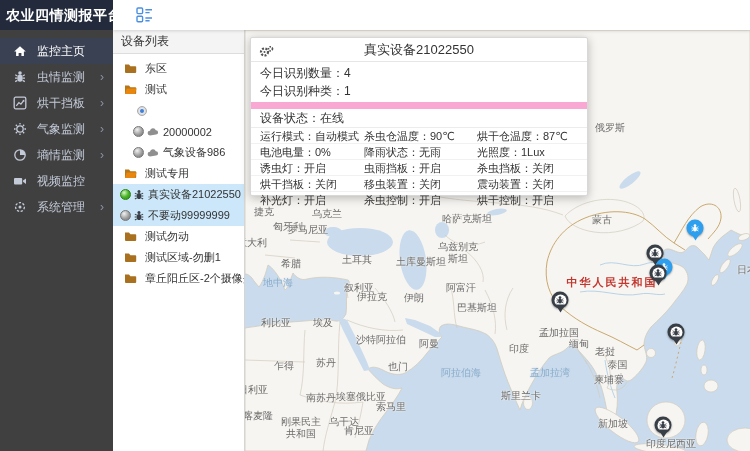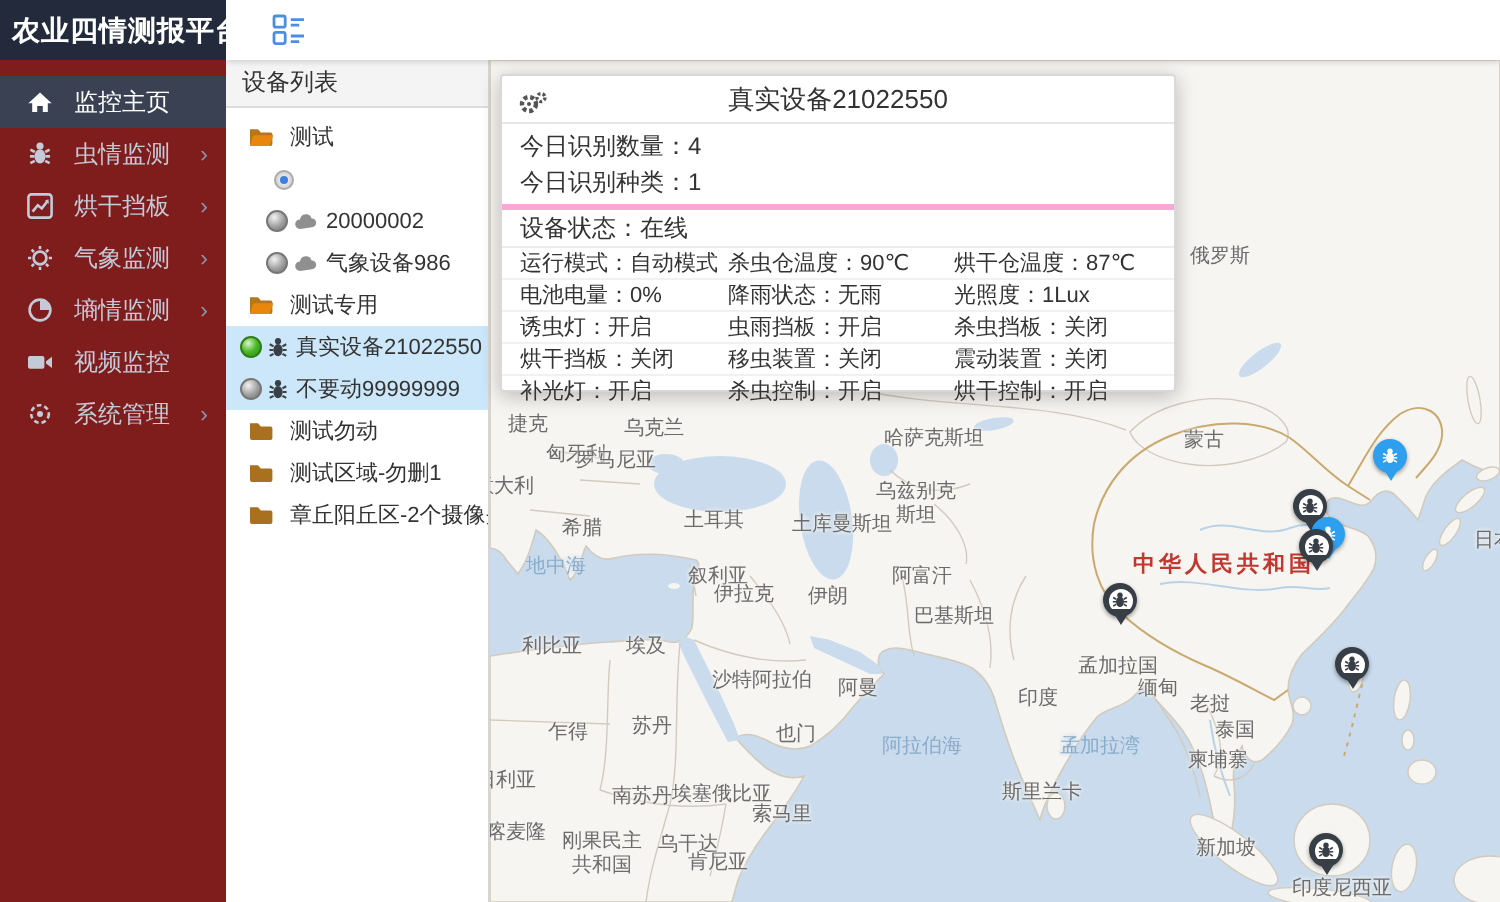--- a/index.html
+++ b/index.html
@@ -1,20 +1,20 @@
 <!DOCTYPE html>
 <html><head>
 <meta charset="utf-8">
 <style>
   * { margin:0; padding:0; box-sizing:border-box; }
   html,body { width:750px; height:451px; overflow:hidden; font-family:"Liberation Sans","DejaVu Sans",sans-serif; background:#fff; }
   #app { position:relative; width:750px; height:451px; overflow:hidden; }
 
   
-  .sidebar { position:absolute; left:0; top:0; width:113px; height:451px; background:#7f1d1d; z-index:30; }
+  .sidebar { position:absolute; left:0; top:0; width:113px; height:451px; background:#404040; z-index:30; }
   .sb-title { height:30px; line-height:30px; background:#232a3b; color:#fff; font-size:14px; font-weight:bold; padding-left:6px; letter-spacing:.5px; white-space:nowrap; }
   .menu { padding-top:8px; }
   .menu-item { position:relative; height:26px; display:flex; align-items:center; color:#c3cad8; font-size:12px; cursor:pointer; }
   .menu-item.active { background:#3a4153; color:#fff; }
   .menu-item .mi-icon { width:14px; height:14px; margin-left:13px; flex:0 0 14px; }
   .menu-item .mi-icon svg { width:14px; height:14px; display:block; }
   .menu-item .mi-label { margin-left:10px; white-space:nowrap; }
   .menu-item .mi-arrow { position:absolute; right:9px; top:50%; transform:translateY(-50%); font-size:12px; color:#8a92a6; line-height:1; }
   .mi-stroke { stroke:#c3cad8; fill:none; stroke-width:1.3; }
   .mi-fill { fill:#c3cad8; }
@@ -61,21 +61,21 @@
   .pin svg { width:9px; height:9px; display:block; }
   .pin.blue { background:#2d9fee; color:#fff; }
   .pin.blue::after { border-top-color:#2d9fee; }
   .pin.blue .inner { background:transparent; }
 
   
   .popup { position:absolute; left:137px; top:7px; width:338px; height:159px; background:#fff; border:1px solid #d8d8d8;
     border-radius:2px; box-shadow:0 2px 10px rgba(0,0,0,.25); z-index:40; font-size:12px; color:#333; }
   .pp-title { position:relative; height:24px; line-height:23px; text-align:center; font-size:13px; border-bottom:1px solid #e6e6e6; }
   .pp-gear { position:absolute; left:8px; top:5px; width:15px; height:14px; cursor:pointer; }
-  .pp-stats { border-bottom:3px solid #f9a8d4; padding:2px 0; }
+  .pp-stats { border-bottom:7px solid #f9a8d4; padding:2px 0; }
   .pp-stat { height:18px; line-height:18px; padding-left:9px; }
   .pp-status { height:19px; line-height:19px; padding-left:9px; border-bottom:1px solid #ececec; }
   .pgrid { display:grid; grid-template-columns:104px 113px 1fr; }
   .pcell { height:16px; line-height:16px; padding-left:9px; font-size:11px; white-space:nowrap; border-bottom:1px solid #f1f1f1; }
   .pcell:nth-child(n+13) { border-bottom:none; }
 </style>
 </head>
 <body>
 
 <div id="app">
@@ -387,20 +387,28 @@
               </svg>
             </span>
           </div>
         </div>
     </div>
 
     <div class="dev-panel">
       <div class="dev-header">设备列表</div>
       <div class="tree">
 
+        <div class="tree-row" style="padding-left:11px;">
+          <span class="ticon folder">
+              <svg viewBox="0 0 13 11">
+                <path d="M1,1.6 h4 l1.4,1.6 H11.3 a0.9,0.9 0 0 1 0.9,0.9 V9 a1,1 0 0 1 -1,1 H2 a1,1 0 0 1 -1,-1 Z" fill="#a9711f"></path>
+              </svg>
+            </span>
+          <span class="tlabel" style="margin-left:8px;">东区</span>
+        </div>
 
         <div class="tree-row" style="padding-left:11px;">
           <span class="ticon folder">
               <svg viewBox="0 0 13 11">
                 <path d="M1,1.6 h4 l1.4,1.6 H11.3 a0.9,0.9 0 0 1 0.9,0.9 V9 a1,1 0 0 1 -1,1 H2 a1,1 0 0 1 -1,-1 Z" fill="#b57718"></path>
                 <path d="M2.6,4.6 H12.6 L10.8,10 H1 Z" fill="#e8860d"></path>
               </svg>
             </span>
           <span class="tlabel" style="margin-left:8px;">测试</span>
         </div>

